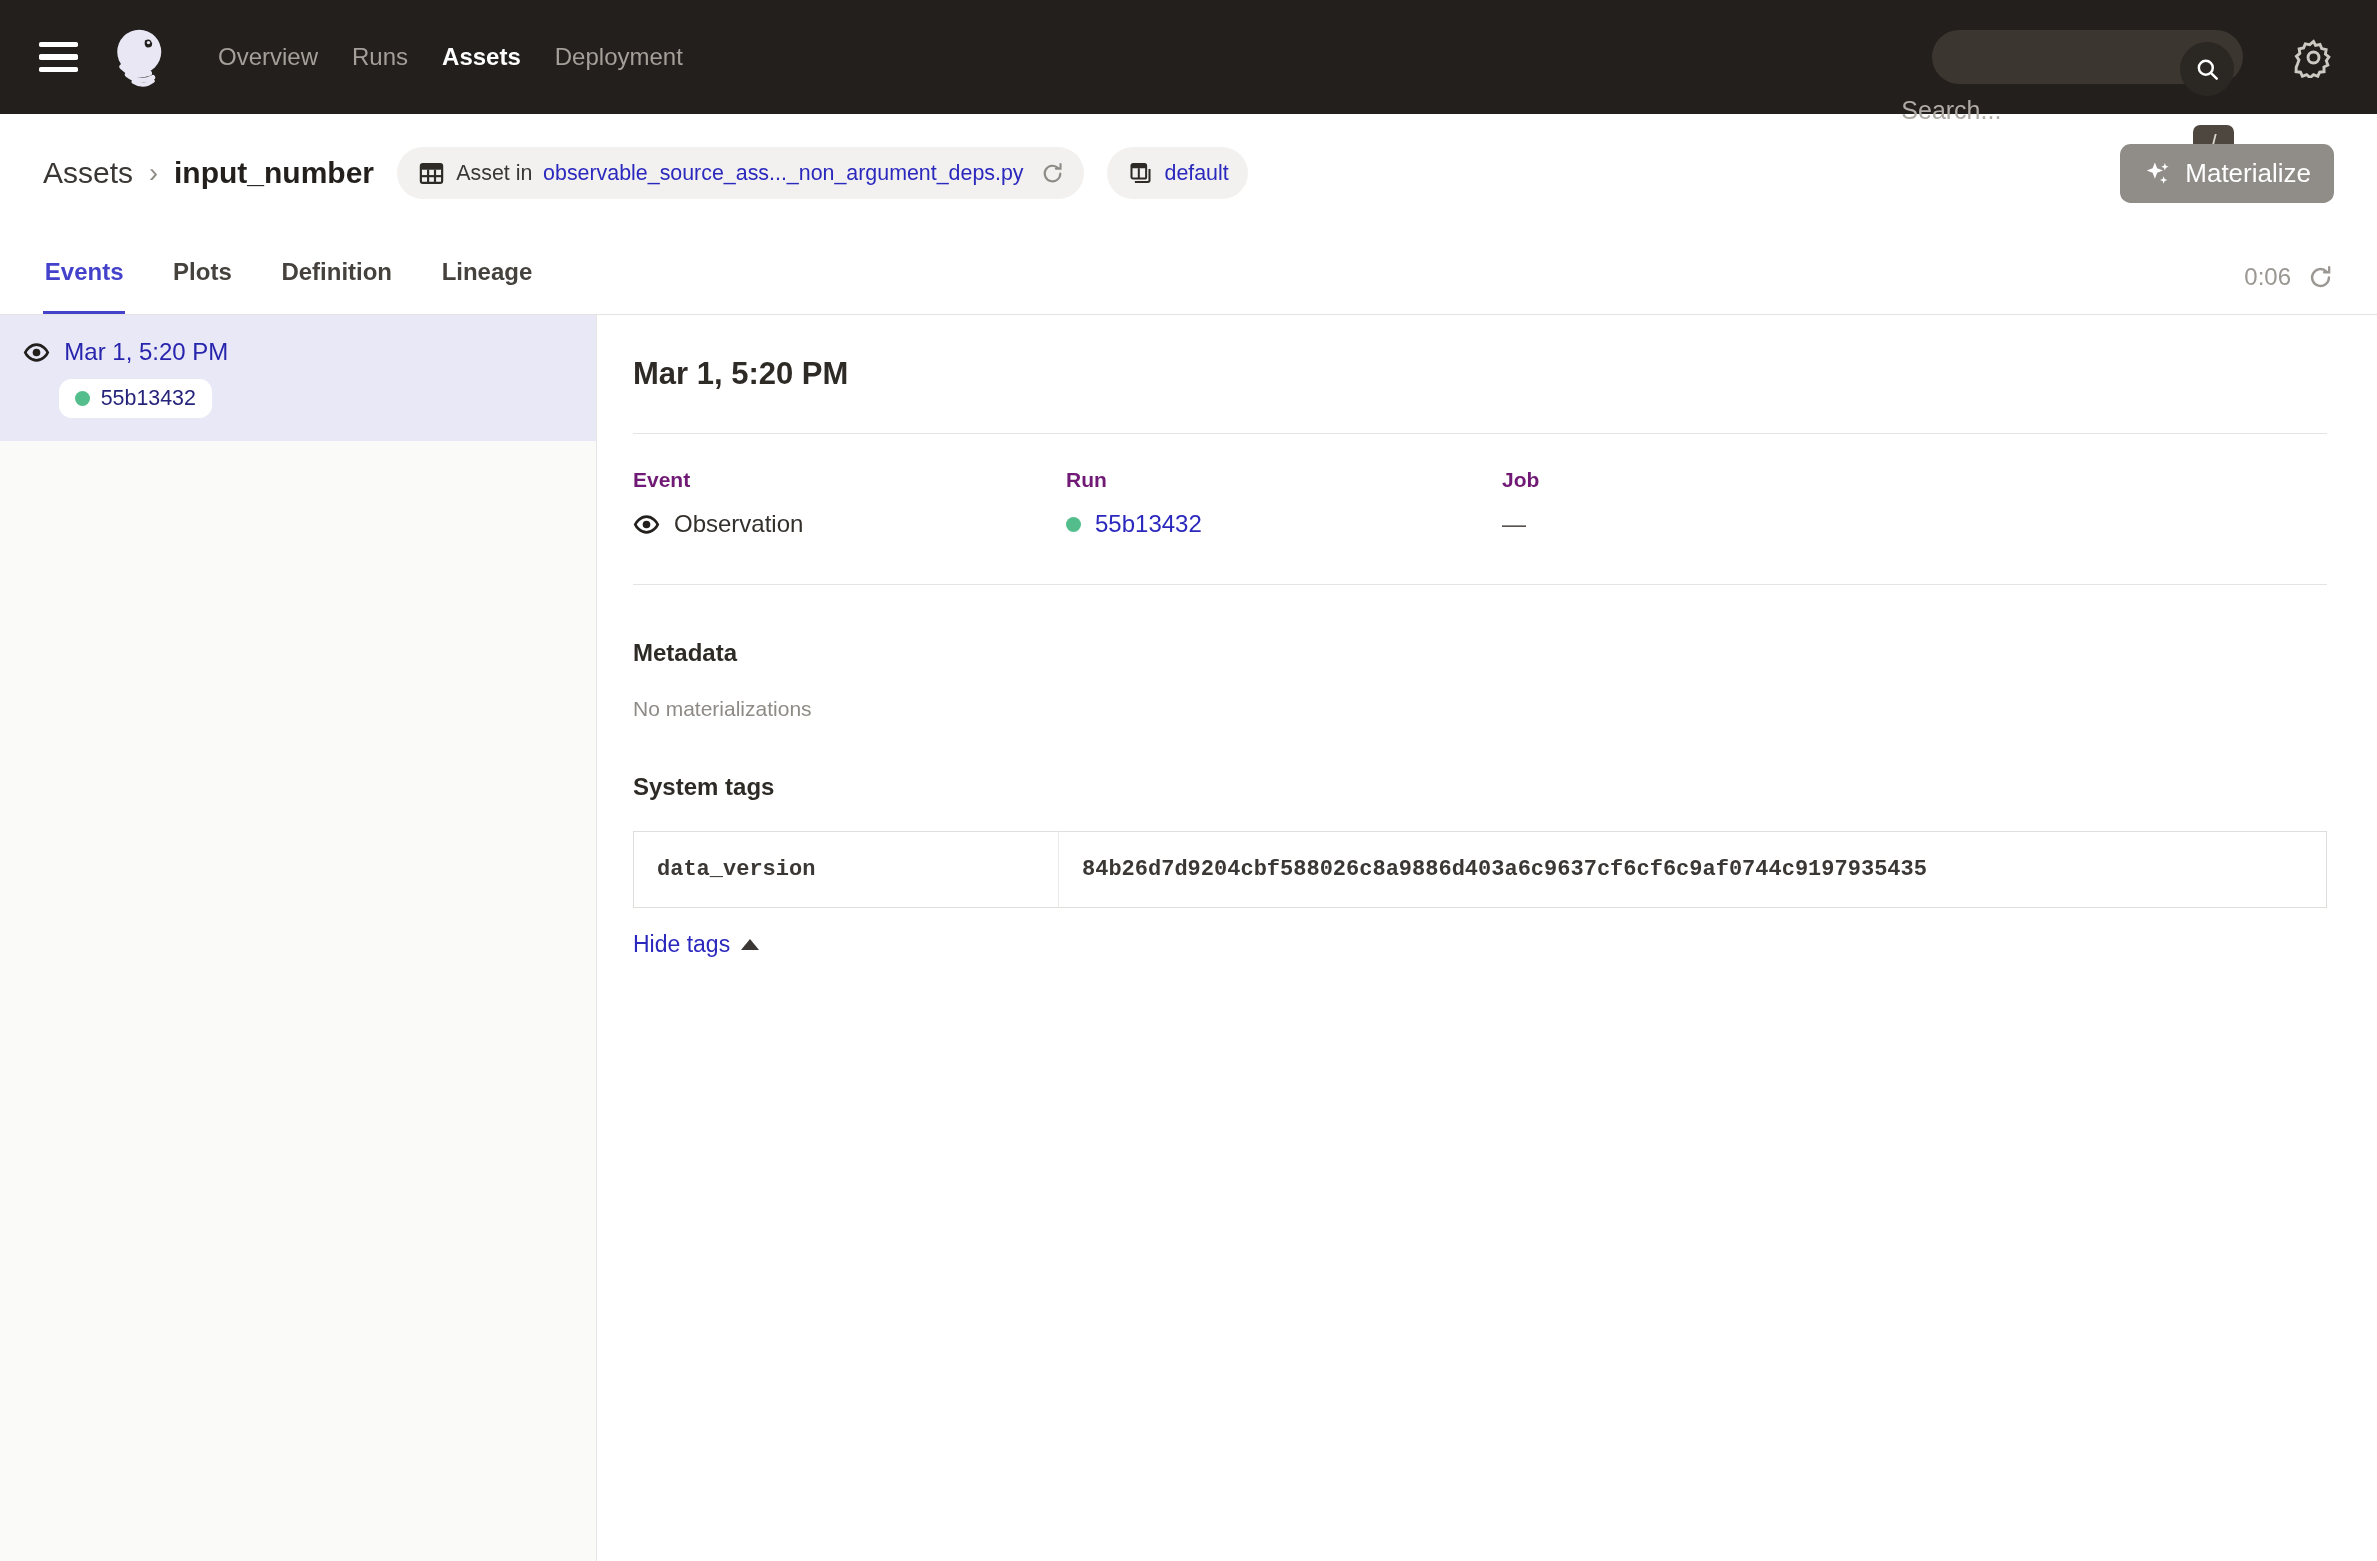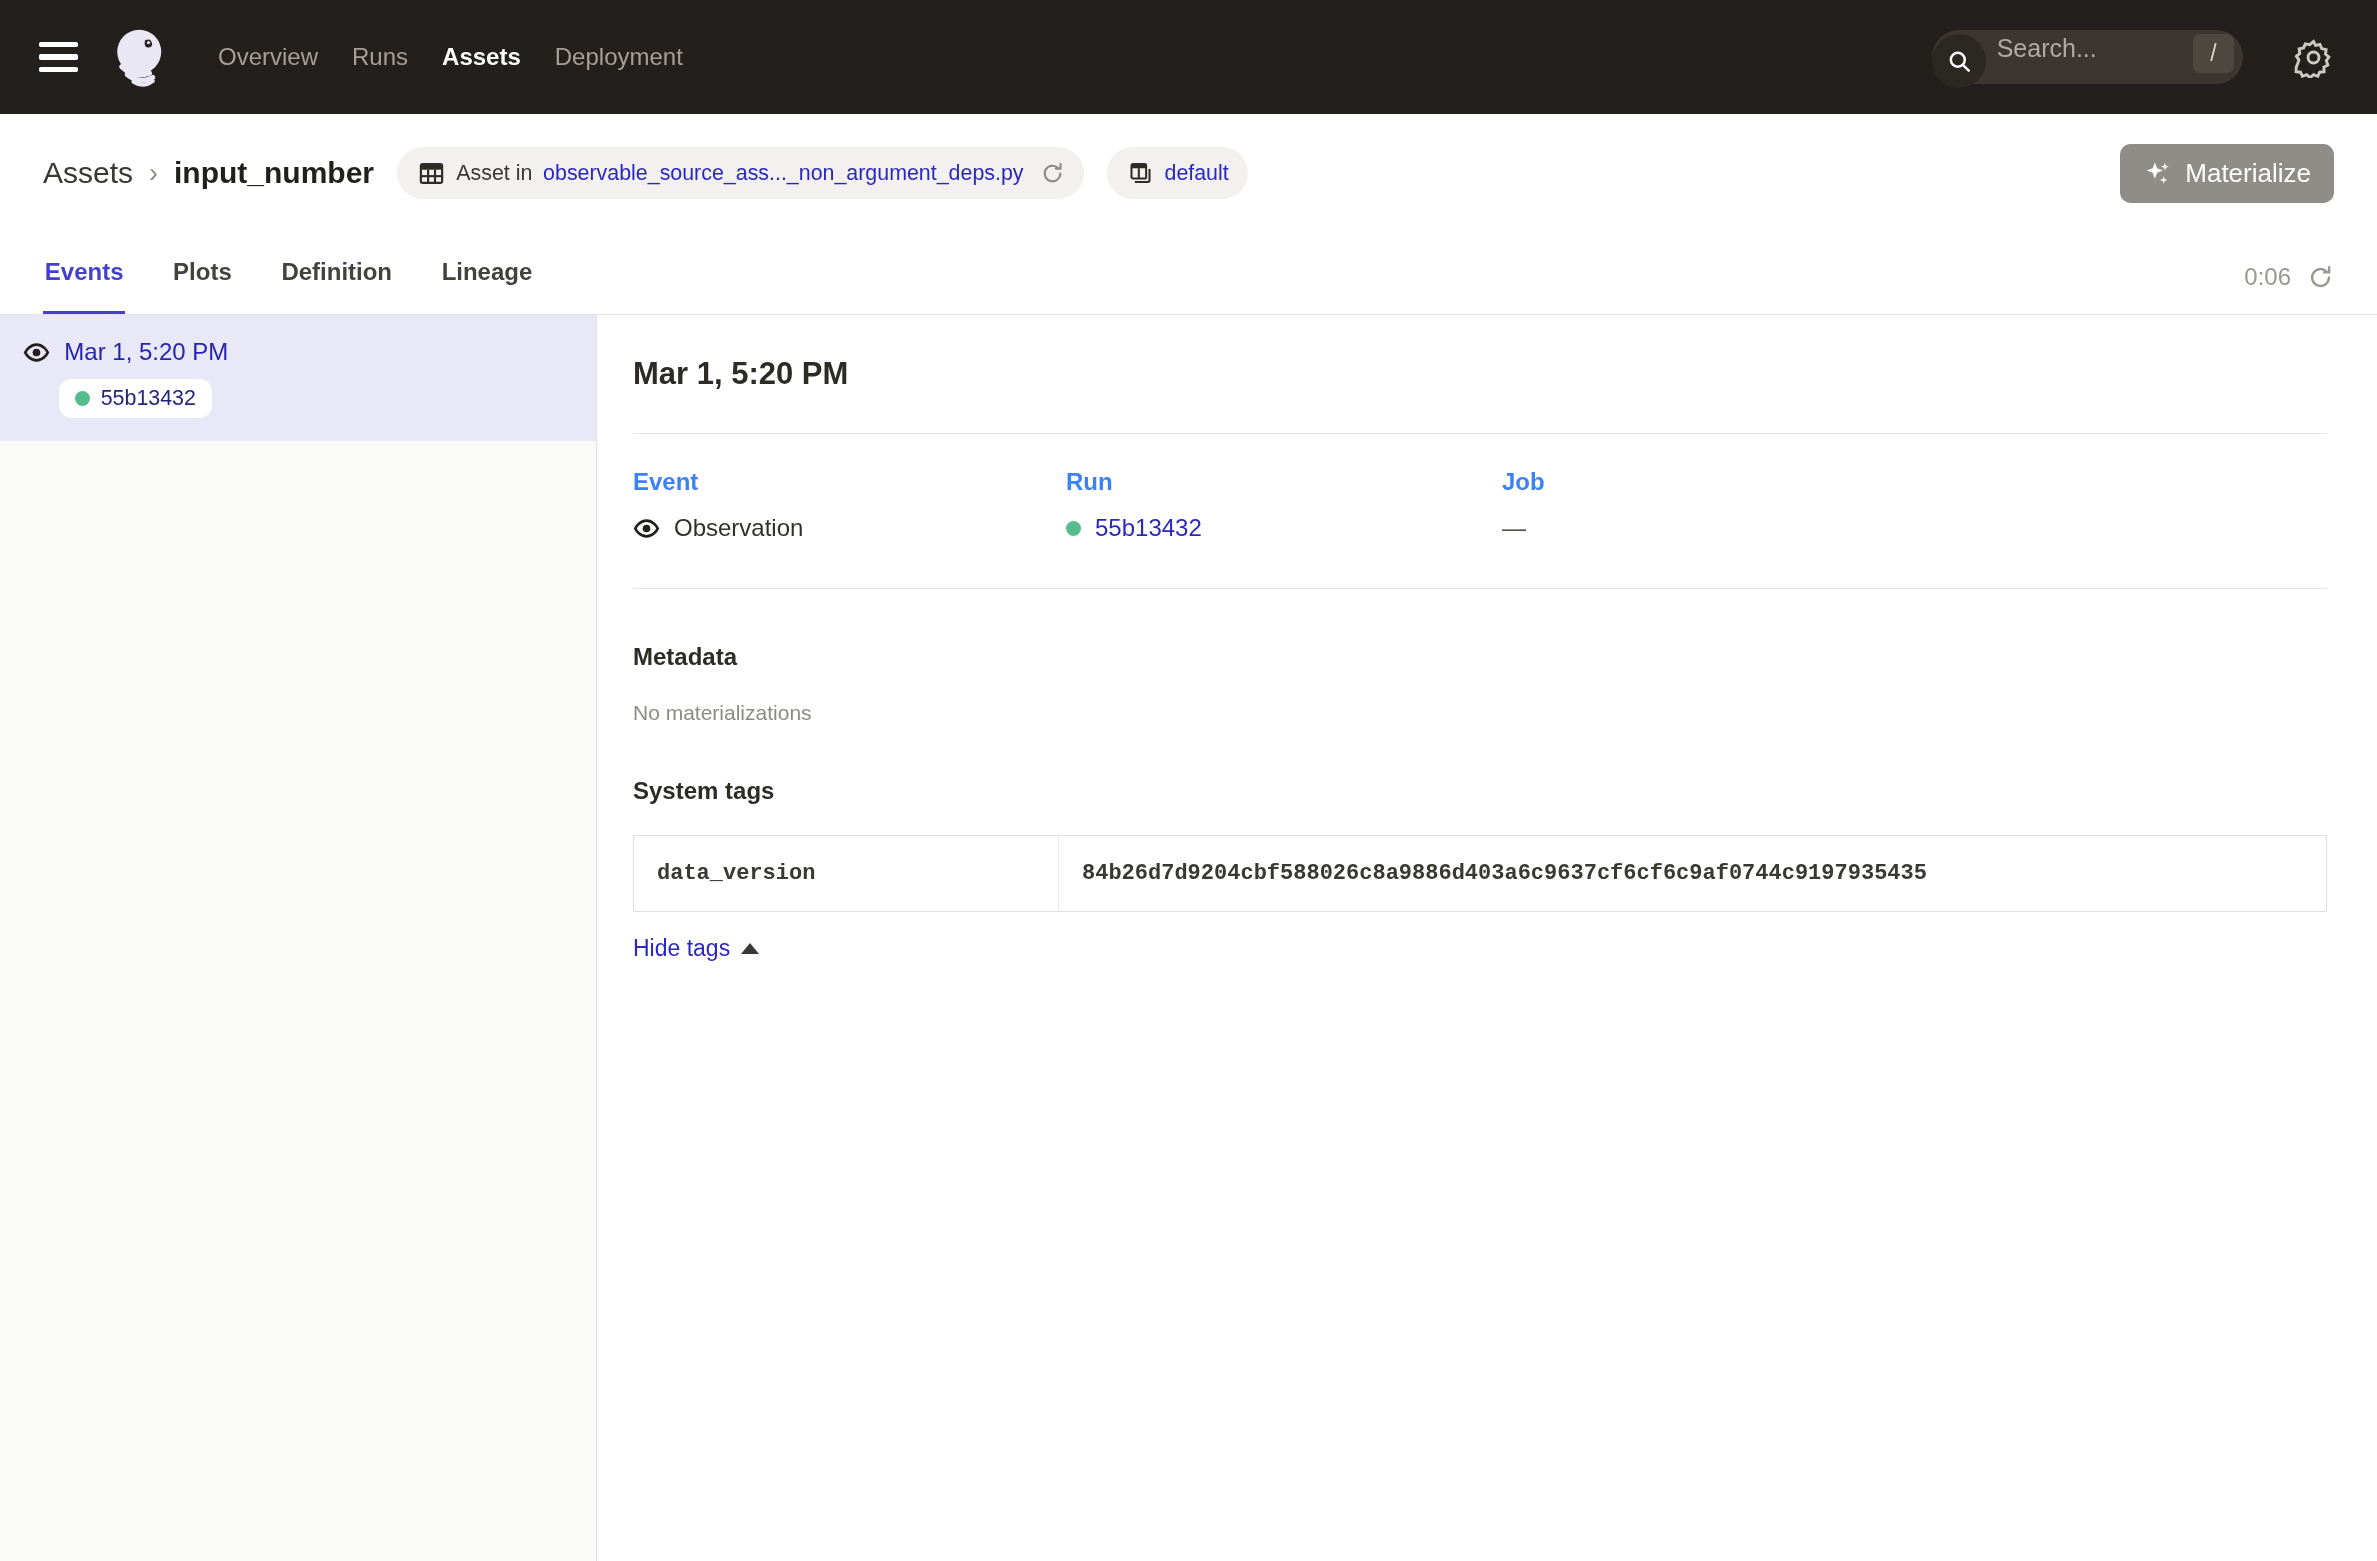--- a/index.html
+++ b/index.html
@@ -11,21 +11,21 @@
             padding:0 43px 0 39px; gap:0; }
   .hamburger { width:39px; height:30px; display:flex; flex-direction:column;
                justify-content:space-between; cursor:pointer; margin-right:30px; }
   .hamburger span { display:block; height:5.4px; background:#fff; border-radius:1.8px; }
   .logo { width:71px; height:71px; margin-right:39px; }
   .nav { display:flex; align-items:center; gap:34px; }
   .nav-item { font-size:24px; color:#A49F99; cursor:pointer; }
   .nav-item.active { color:#FFFFFF; font-weight:700; }
   .topbar-spacer { flex:1; }
   .search-pill { width:311px; height:54px; border-radius:27px; background:#3B3630;
-                 display:flex; align-items:flex-start; padding:4px 9px 0 0; margin-right:50px; }
+                 display:flex; align-items:flex-end; padding:12px 9px 0 0; margin-right:50px;flex-direction:column; }
   .search-iconwrap { width:54px; height:54px; border-radius:50%; background:#2B2722;
                      display:flex; align-items:center; justify-content:center; flex:0 0 auto; }
   .search-input { flex:1; background:transparent; border:none; outline:none;
                   font-size:25px; color:#E8E4DF; padding:0 10.7px; min-width:0;
                   font-family:"Liberation Sans", sans-serif; }
   .search-input::placeholder { color:#AFAAA4; }
   .slash-badge { width:41px; height:39px; border-radius:7.1px; background:#4D473F;
                  color:#DAD6D0; font-size:23px; display:flex; align-items:center;
                  justify-content:center; flex:0 0 auto; }
   .gear { width:41px; height:41px; cursor:pointer; }
@@ -70,21 +70,21 @@
   .run-pill { display:inline-flex; align-items:center; gap:10.7px; background:#FFFFFF;
               border-radius:12.5px; padding:7.1px 16px; margin:12.5px 0 0 36px; cursor:pointer; }
   .dot { width:15px; height:15px; border-radius:50%; background:#53BE8C; flex:0 0 auto; }
   .run-pill-text { font-size:21.4px; color:#26247A; }
 
   .main { flex:1; padding:41px 50px 0 36px; background:#fff; }
   .main-title { font-size:31px; font-weight:700; color:#2E2B27; }
   .rule { border:none; border-top:0.9px solid #E6E4E1; margin:0; }
   .rule1 { margin-top:41px; }
   .cols { display:grid; grid-template-columns:433px 436px 1fr; margin-top:34px; }
-  .col-label { font-size:24px; font-weight:700; color:#3b82f6; }
+  .col-label { font-size:21px; font-weight:700; color:#701a75; }
   .col-value { margin-top:18px; display:flex; align-items:center; gap:14px;
                font-size:24px; color:#33302C; }
   .run-link { color:#2B28BE; cursor:pointer; }
   .job-empty { color:#55514D; }
   .rule2 { margin-top:46px; }
   .meta-heading { margin-top:54px; font-size:24px; font-weight:700; }
   .meta-empty { margin-top:30px; font-size:21px; color:#8E8A85; }
   .tags-heading { margin-top:52px; font-size:24px; font-weight:700; }
   .tags-table { margin-top:30px; width:100%; border:0.9px solid #E0DEDB;
                 border-collapse:collapse; background:#fff;font-weight:bold; }

